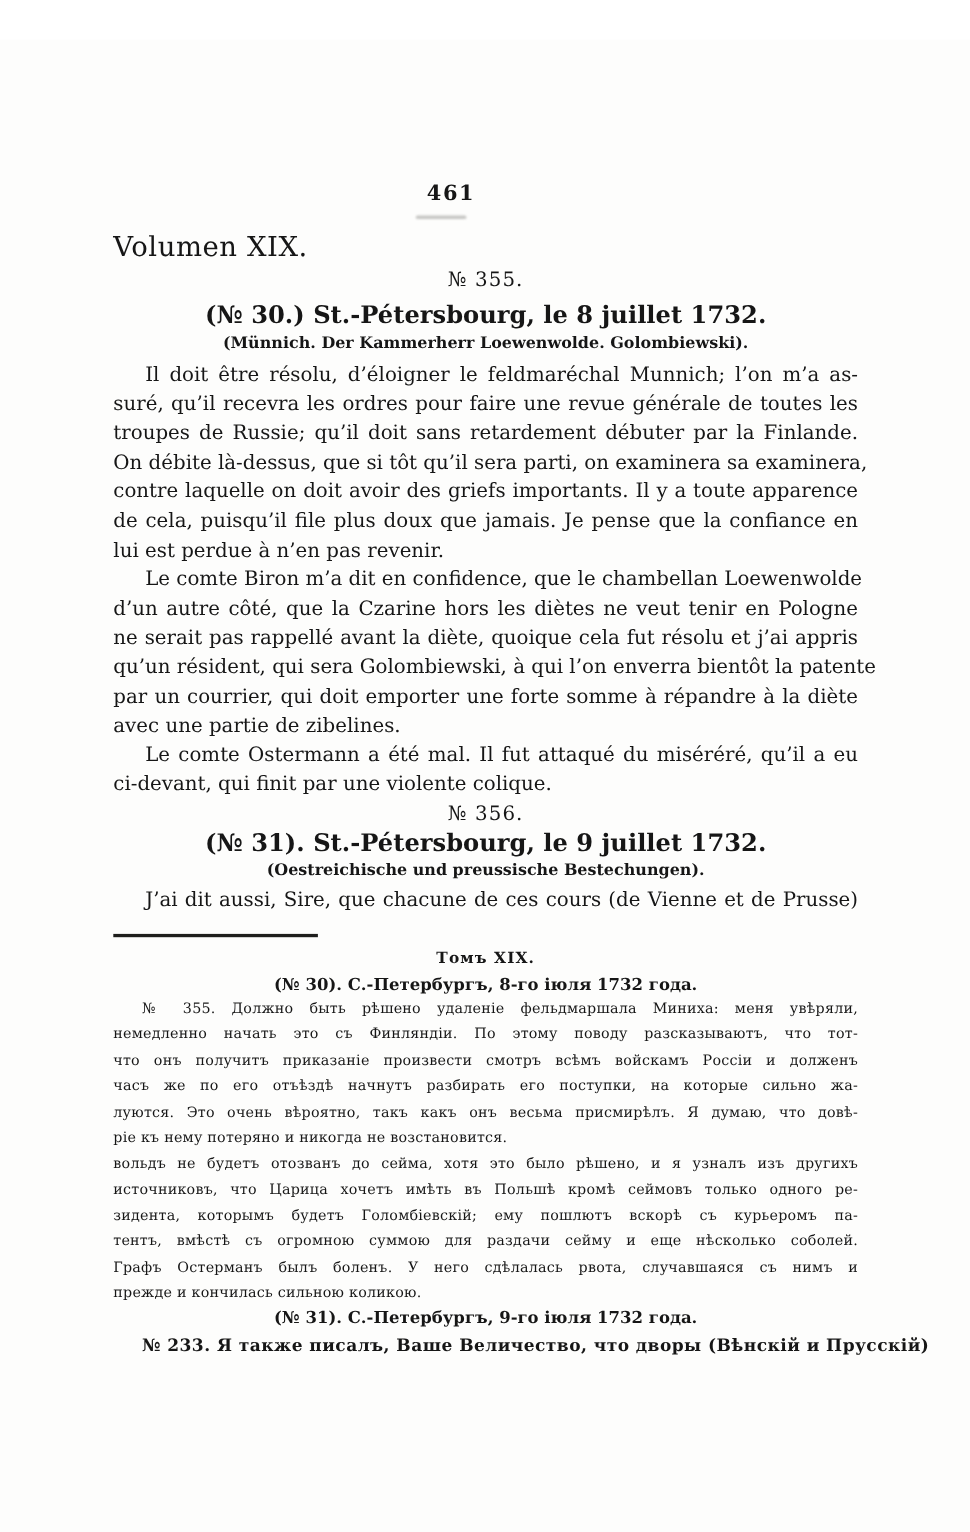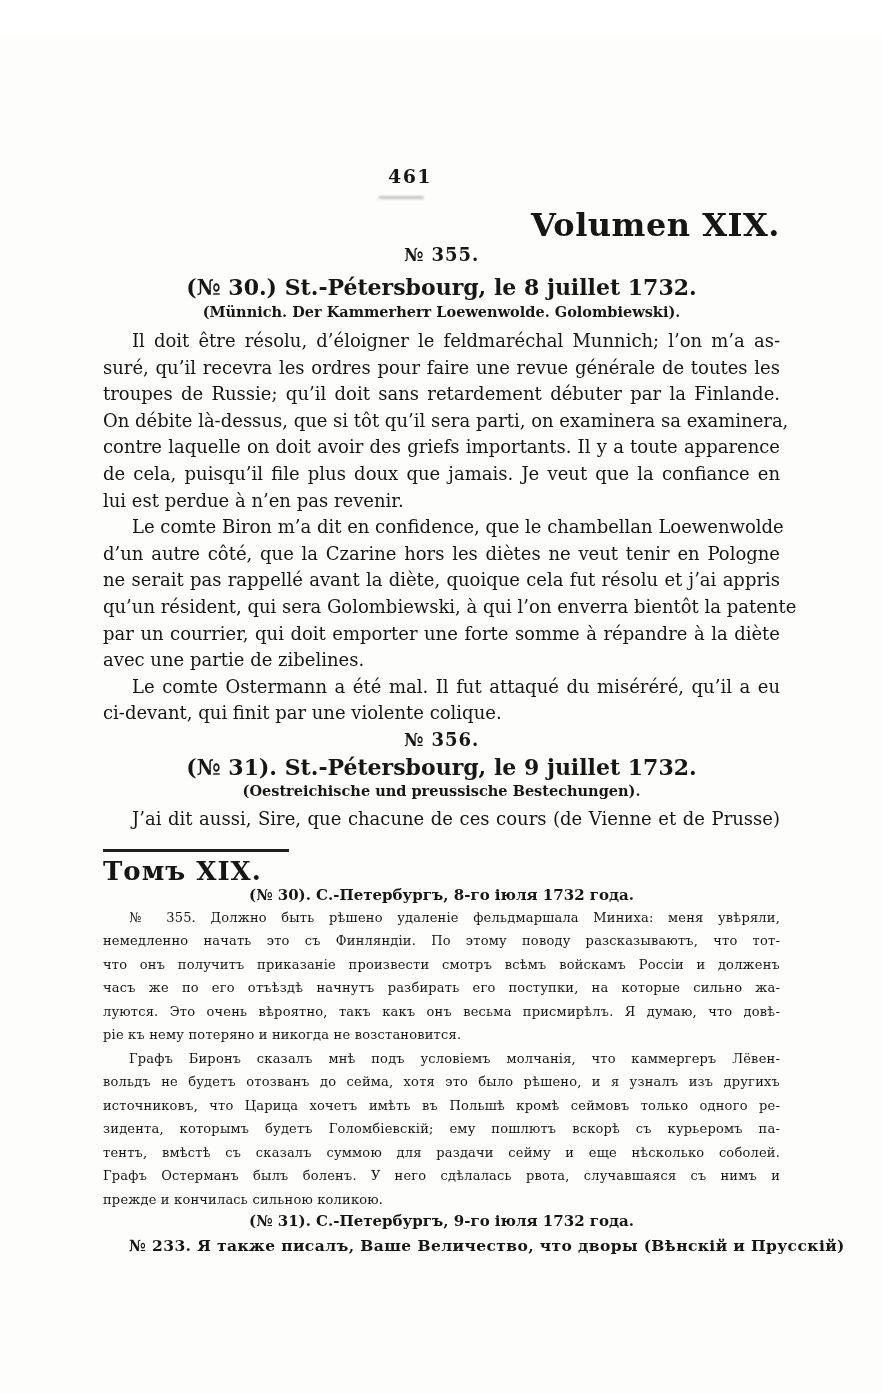--- a/index.html
+++ b/index.html
@@ -34,32 +34,32 @@
     border-radius: 2px;
     filter: blur(1px);
   }
   .content {
     position: absolute;
     left: 103px; top: 175px;
     width: 677px;
   }
   .vol-fr {
     margin: 0;
-    text-align: right;
-    font-size: 32px;
+    text-align: left;
+    font-size: 25px;
     line-height: 28px;
-    font-weight: bold;
+    font-weight: normal;
     letter-spacing: .5px;
   }
   .docnum {
     margin: 5px 0 0;
     text-align: center;
     font-size: 18px;
     line-height: 22px;
-    font-weight: bold;
+    font-weight: normal;
     letter-spacing: 1px;
   }
   .dateline {
     margin-top: 11px;
     text-align: center;
     font-size: 22px;
     line-height: 20px;
     font-weight: bold;
   }
   .subject {
@@ -88,21 +88,22 @@
   .subject2 { margin-top: 5px; }
   .fr-open { margin-top: 5px; font-size: 18px; line-height: 27px; }
   .rule {
     margin-top: 17px;
     width: 186px;
     height: 3px;
     background: #1e1e1c;
   }
   .vol-ru {
     margin: 6px 0 0;
-    font-size: 26px;
+    text-align: center;
+    font-size: 14px;
     line-height: 26px;
     font-weight: bold;
     letter-spacing: 1px;
   }
   .ru-dateline {
     margin-top: 2px;
     text-align: center;
     font-size: 15px;
     line-height: 19px;
     font-weight: bold;
@@ -140,21 +141,21 @@
     <div class="dateline">(№ 30.) St.-Pétersbourg, le 8 juillet 1732.</div>
     <div class="subject">(Münnich. Der Kammerherr Loewenwolde. Golombiewski).</div>
 
     <div class="frbody">
       <div class="para">
         <div class="ln ind">Il doit être résolu, d’éloigner le feldmaréchal Munnich; l’on m’a as-</div>
         <div class="ln">suré, qu’il recevra les ordres pour faire une revue générale de toutes les</div>
         <div class="ln">troupes de Russie; qu’il doit sans retardement débuter par la Finlande.</div>
         <div class="ln">On débite là-dessus, que si tôt qu’il sera parti, on examinera sa examinera,</div>
         <div class="ln">contre laquelle on doit avoir des griefs importants. Il y a toute apparence</div>
-        <div class="ln">de cela, puisqu’il file plus doux que jamais. Je veut que la confiance en</div>
+        <div class="ln">de cela, puisqu’il file plus doux que jamais. Je pense que la confiance en</div>
         <div class="ln last">lui est perdue à n’en pas revenir.</div>
       </div>
       <div class="para">
         <div class="ln ind">Le comte Biron m’a dit en confidence, que le chambellan Loewenwolde</div>
         <div class="ln">d’un autre côté, que la Czarine hors les diètes ne veut tenir en Pologne</div>
         <div class="ln">ne serait pas rappellé avant la diète, quoique cela fut résolu et j’ai appris</div>
         <div class="ln">qu’un résident, qui sera Golombiewski, à qui l’on enverra bientôt la patente</div>
         <div class="ln">par un courrier, qui doit emporter une forte somme à répandre à la diète</div>
         <div class="ln last">avec une partie de zibelines.</div>
       </div>
@@ -179,25 +180,24 @@
     <div class="rubody">
       <div class="para">
         <div class="ln ind">№ 355. Должно быть рѣшено удаленіе фельдмаршала Миниха: меня увѣряли,</div>
         <div class="ln">немедленно начать это съ Финляндіи. По этому поводу разсказываютъ, что тот-</div>
         <div class="ln">что онъ получитъ приказаніе произвести смотръ всѣмъ войскамъ Россіи и долженъ</div>
         <div class="ln">часъ же по его отъѣздѣ начнутъ разбирать его поступки, на которые сильно жа-</div>
         <div class="ln">луются. Это очень вѣроятно, такъ какъ онъ весьма присмирѣлъ. Я думаю, что довѣ-</div>
         <div class="ln last">ріе къ нему потеряно и никогда не возстановится.</div>
       </div>
       <div class="para">
-        <div class="ln ind">Графъ Биронъ сказалъ мнѣ подъ условіемъ молчанія, что каммергеръ Лёвен-</div>
         <div class="ln">вольдъ не будетъ отозванъ до сейма, хотя это было рѣшено, и я узналъ изъ другихъ</div>
         <div class="ln">источниковъ, что Царица хочетъ имѣть въ Польшѣ кромѣ сеймовъ только одного ре-</div>
         <div class="ln">зидента, которымъ будетъ Голомбіевскій; ему пошлютъ вскорѣ съ курьеромъ па-</div>
-        <div class="ln">тентъ, вмѣстѣ съ сказалъ суммою для раздачи сейму и еще нѣсколько соболей.</div>
+        <div class="ln">тентъ, вмѣстѣ съ огромною суммою для раздачи сейму и еще нѣсколько соболей.</div>
         <div class="ln">Графъ Остерманъ былъ боленъ. У него сдѣлалась рвота, случавшаяся съ нимъ и</div>
         <div class="ln last">прежде и кончилась сильною коликою.</div>
       </div>
     </div>
 
     <div class="ru-dateline ru-dateline-mid">(№ 31).  С.-Петербургъ, 9-го іюля 1732 года.</div>
     <div class="rubody ru-open">
       <div class="ln ind">№ 233. Я также писалъ, Ваше Величество, что дворы (Вѣнскій и Прусскій)</div>
     </div>
 

